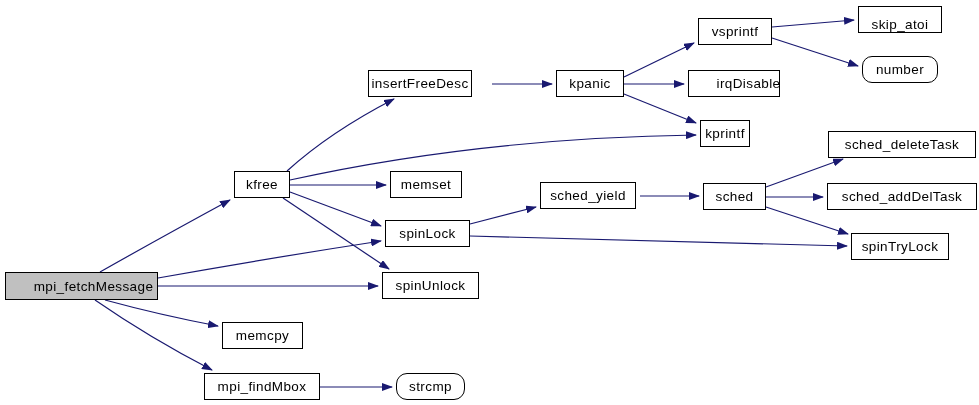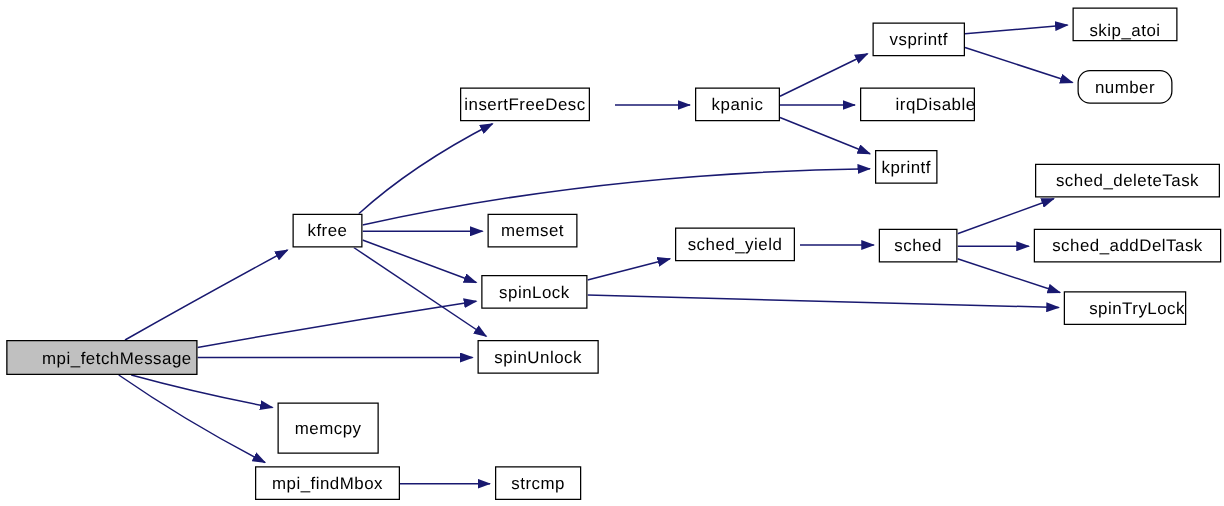--- a/index.html
+++ b/index.html
@@ -108,32 +108,32 @@
       </div>
       <div class="node" style="left: 540px; top: 182px; width: 96px; height: 27px;">
         <span>sched_yield</span>
       </div>
       <div class="node" style="left: 703px; top: 183px; width: 63px; height: 27px;">
         <span>sched</span>
       </div>
       <div class="node" style="left: 827px; top: 183px; width: 150px; height: 27px;">
         <span>sched_addDelTask</span>
       </div>
-      <div class="node" style="left: 851px; top: 233px; width: 98px; height: 27px; justify-content: flex-end;">
+      <div class="node" style="left: 851px; top: 233px; width: 98px; height: 27px;">
         <span>spinTryLock</span>
       </div>
       <div class="node" style="left: 385px; top: 220px; width: 85px; height: 27px;">
         <span>spinLock</span>
       </div>
       <div class="node" style="left: 382px; top: 272px; width: 97px; height: 27px;">
         <span>spinUnlock</span>
       </div>
-      <div class="node" style="left: 222px; top: 322px; width: 81px; height: 41px;">
+      <div class="node" style="left: 222px; top: 322px; width: 81px; height: 27px;">
         <span>memcpy</span>
       </div>
       <div class="node" style="left: 204px; top: 373px; width: 116px; height: 27px;">
         <span>mpi_findMbox</span>
       </div>
-      <div class="node" style="left: 396px; top: 373px; width: 69px; height: 27px;">
+      <div class="node" style="left: 396px; top: 373px; width: 69px; height: 27px; border-radius: 11px;">
         <span>strcmp</span>
       </div>
     </div>
 </div>
 
 </body></html>

